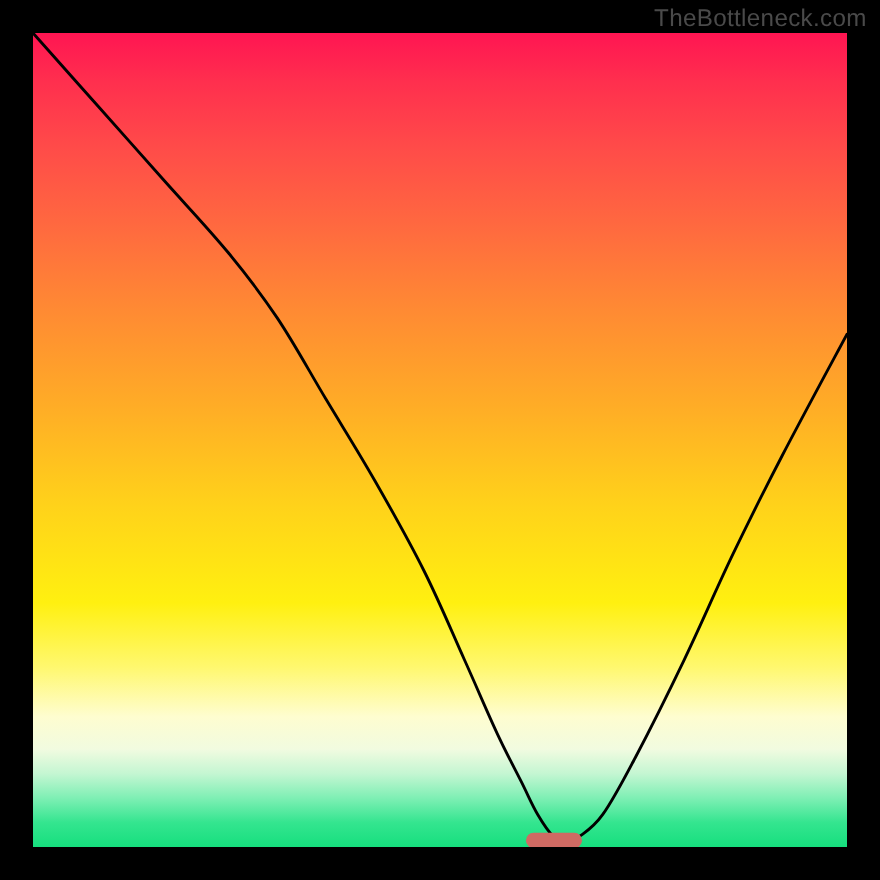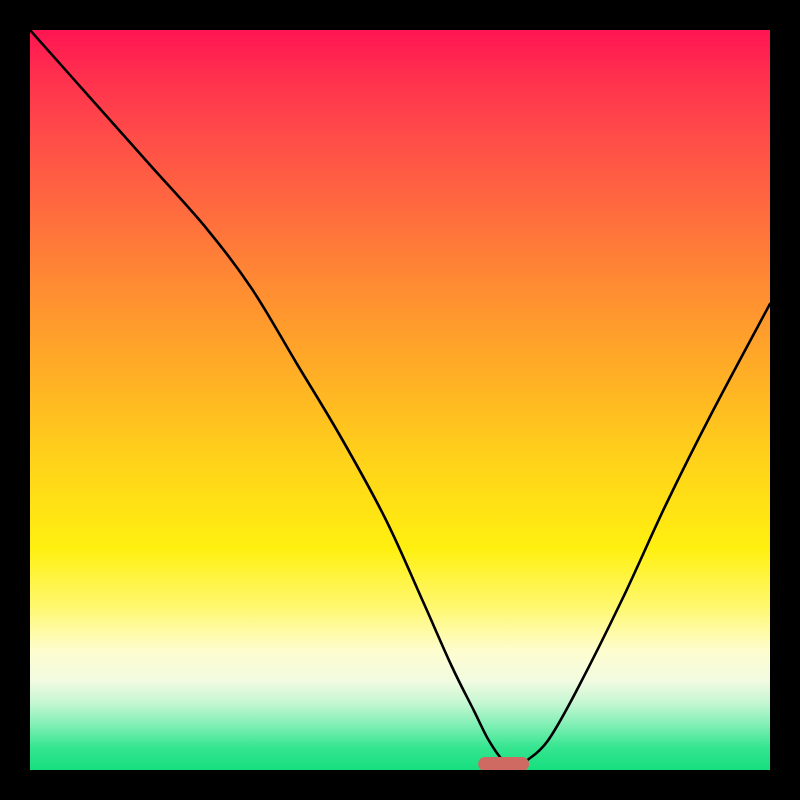--- a/index.html
+++ b/index.html
@@ -67,20 +67,21 @@
     border-radius: 7px;
     background: #cf6a63;
     transform: translate(-50%, -50%);
   }
 </style>
 </head>
 <body>
 
 <div class="frame">
 
+  <div class="watermark">TheBottleneck.com</div>
 
   <div class="plot-area">
 
     <svg class="curve-layer" viewBox="0 0 740 740" preserveAspectRatio="none">
       <path id="bottleneck-path" fill="none" stroke-width="2.6" stroke-linecap="round" stroke-linejoin="round" stroke="#000000" d="M 0.00 0.00 C 10.66 11.99, 37.89 42.62, 59.20 66.60 C 80.51 90.58, 97.09 109.22, 118.40 133.20 C 139.71 157.18, 158.95 177.16, 177.60 199.80 C 196.25 222.44, 206.02 235.02, 222.00 259.00 C 237.98 282.98, 250.42 306.36, 266.40 333.00 C 282.38 359.64, 294.82 379.03, 310.80 407.00 C 326.78 434.97, 340.55 459.10, 355.20 488.40 C 369.85 517.70, 380.21 543.16, 392.20 569.80 C 404.19 596.44, 412.48 616.42, 421.80 636.40 C 431.12 656.38, 437.34 667.48, 444.00 680.80 C 450.66 694.12, 453.47 701.34, 458.80 710.40 C 464.13 719.46, 468.94 726.46, 473.60 731.12 C 478.26 735.78, 480.70 736.30, 484.70 736.30 C 488.70 736.30, 489.81 735.78, 495.80 731.12 C 501.79 726.46, 508.68 723.45, 518.00 710.40 C 527.32 697.35, 534.28 683.91, 547.60 658.60 C 560.92 633.29, 576.02 603.10, 592.00 569.80 C 607.98 536.50, 620.42 506.90, 636.40 473.60 C 652.38 440.30, 662.15 420.76, 680.80 384.80 C 699.45 348.84, 729.34 293.78, 740.00 273.80"></path>
     </svg>
 
     <div id="bottleneck-marker" class="marker" style="left: 473.6px; top: 734.08px; width: 51.8px; background: rgb(207, 106, 99);"></div>
   </div>
 </div>

